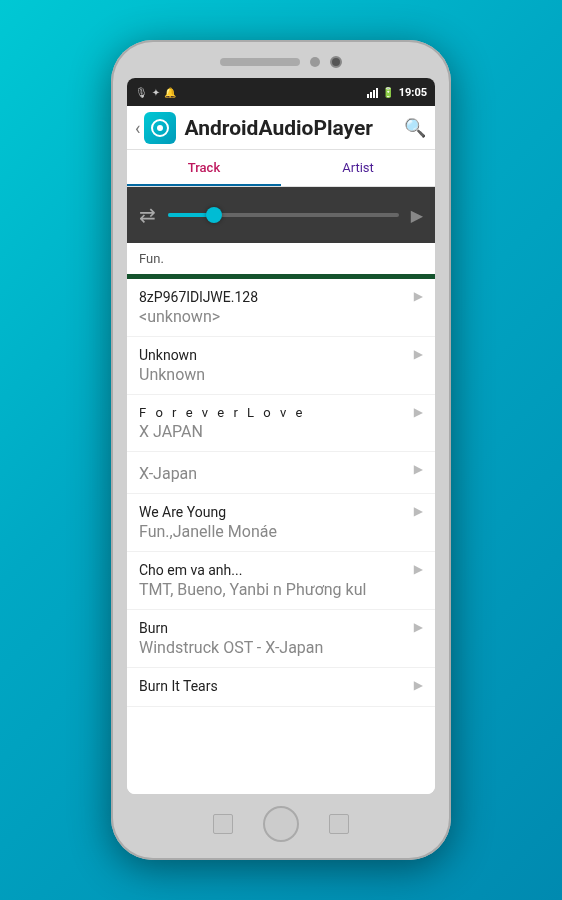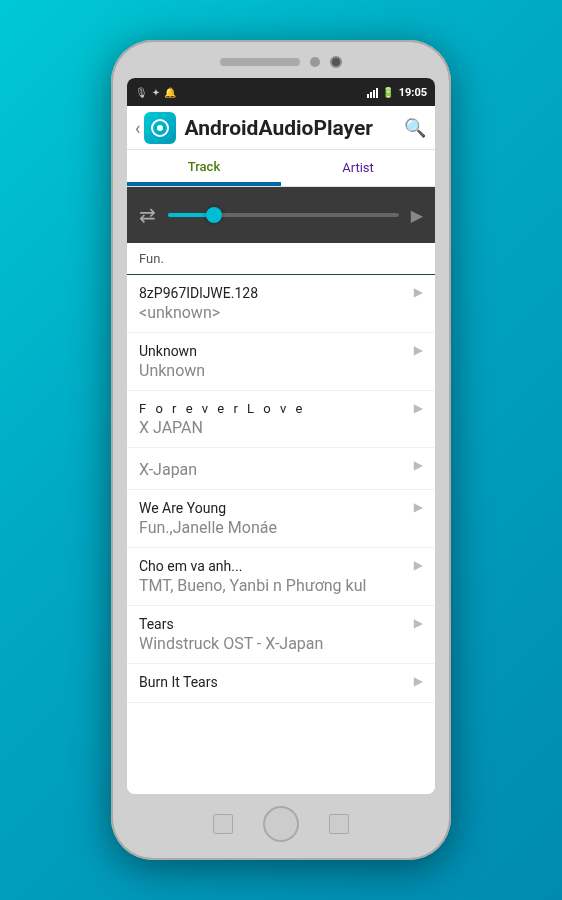--- a/index.html
+++ b/index.html
@@ -189,22 +189,22 @@
       display: flex;
       align-items: center;
       justify-content: center;
       font-size: 13px;
       color: #4c1d95;
       cursor: pointer;
       border-bottom: 2px solid transparent;
     }
 
     .tab.active {
-      border-bottom: 4px solid #0369a1;
-      color: #4d7c0f;
+      border-bottom: 2px solid #0369a1;
+      color: #be185d;
       font-weight: 500;
     }
 
     
     .seek-bar-row {
       background: #3a3a3a;
       height: 56px;
       display: flex;
       align-items: center;
       padding: 0 12px;
@@ -282,21 +282,21 @@
     }
 
     .track-arrow {
       color: #bbb;
       font-size: 12px;
       margin-left: 8px;
     }
 
     .fun-item {
       padding: 8px 12px;
-      border-bottom: 1px solid #14532d;
+      border-bottom: 5px solid #14532d;
       font-size: 13px;
       color: #555;
     }
 
     .phone-bottom {
       height: 40px;
       display: flex;
       align-items: center;
       justify-content: center;
       gap: 30px;
@@ -421,21 +421,21 @@
       <div class="track-item">
         <div class="track-info">
           <div class="track-title">Cho em va anh...</div>
           <div class="track-artist">TMT, Bueno, Yanbi n Phương kul</div>
         </div>
         <span class="track-arrow">▶</span>
       </div>
 
       <div class="track-item">
         <div class="track-info">
-          <div class="track-title">Tears</div>
+          <div class="track-title">Burn</div>
           <div class="track-artist">Windstruck OST - X-Japan</div>
         </div>
         <span class="track-arrow">▶</span>
       </div>
 
       <div class="track-item">
         <div class="track-info">
           <div class="track-title">Burn It Tears</div>
           <div class="track-artist"></div>
         </div>

